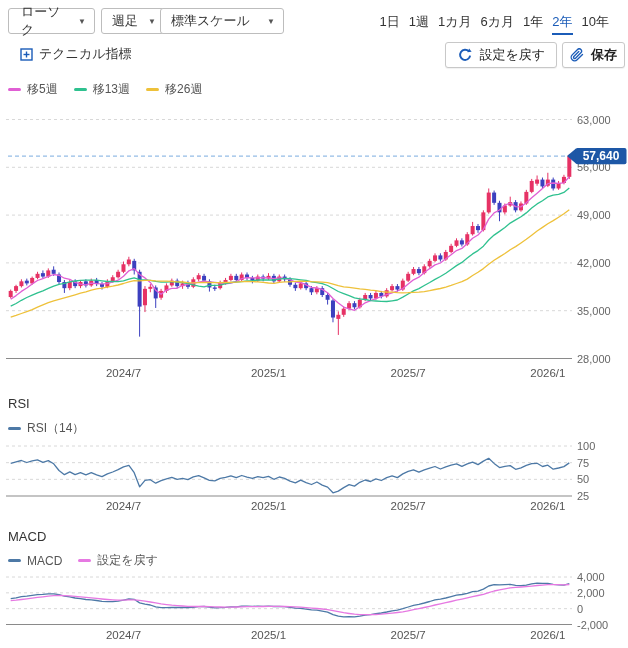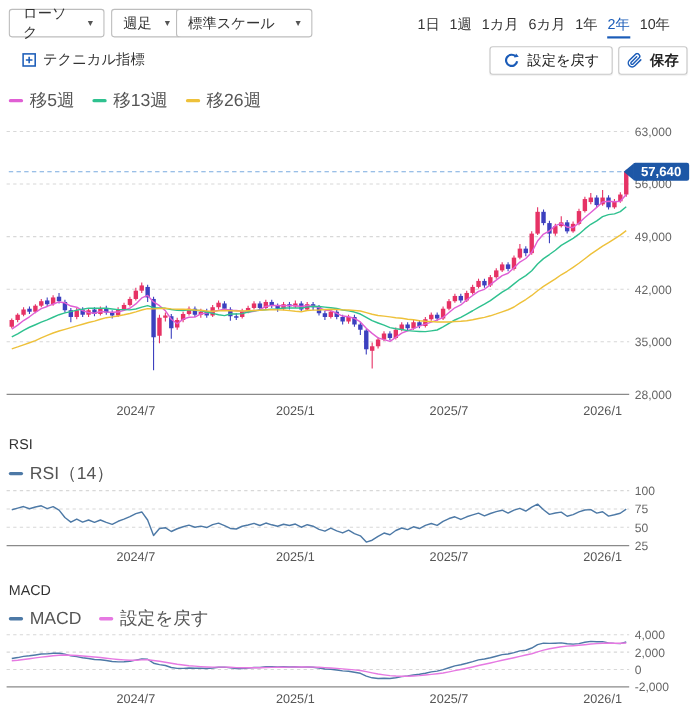--- a/index.html
+++ b/index.html
@@ -43,21 +43,21 @@
     display:flex; align-items:center; gap:7px; padding:0 11px;
     font-size:13px; color:#222; cursor:pointer;
     box-shadow:0 1px 1px rgba(0,0,0,.06);
   }
   .btn.save { font-weight:bold; padding:0 7px; }
 
   
   .leg { position:absolute; display:flex; gap:16px; align-items:center; }
   .leg .item { display:flex; align-items:center; gap:6px; }
   .leg .dash { width:13px; height:3px; border-radius:2px; }
-  .leg .lb { font-size:16px; color:#555; }
+  .leg .lb { font-size:12px; color:#555; }
   .ma-leg   { left:8px; top:81px; }
   .rsi-leg  { left:8px; top:420px; }
   .macd-leg { left:8px; top:552px; }
   .sect-title { position:absolute; left:8px; font-size:13px; font-weight:normal; color:#333; }
   .rsi-title  { top:396px; }
   .macd-title { top:529px; }
 </style>
 </head>
 <body style="--accent: #1b5cb8;">
 

